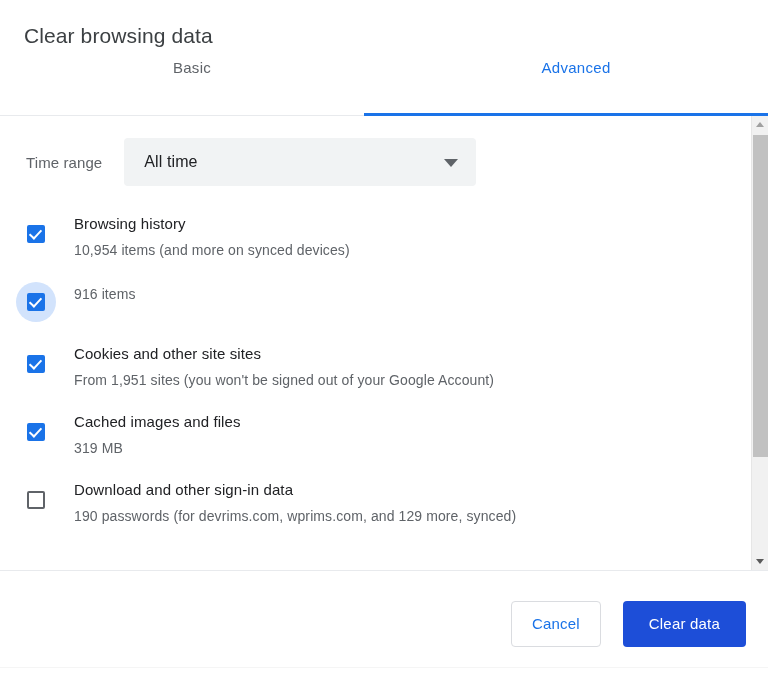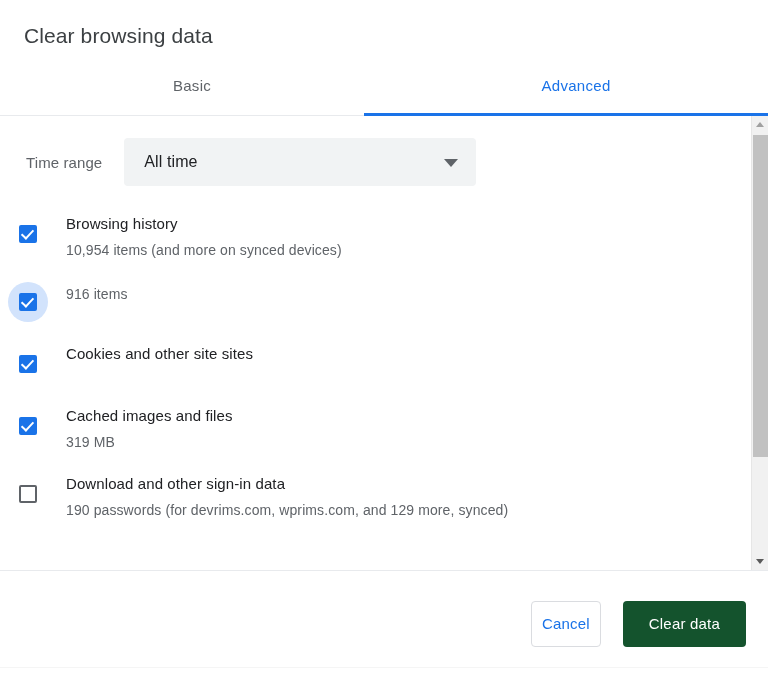--- a/index.html
+++ b/index.html
@@ -34,21 +34,21 @@
     line-height: 28px;
     letter-spacing: .1px;
   }
 
   
   .tab-strip {
     position: relative;
     height: 58px;
     margin-top: 8px;
     display: flex;
-    align-items: center;
+    align-items: flex-start;
   }
   .tab-divider {
     position: absolute;
     left: 0;
     right: 0;
     bottom: 0;
     height: 1px;
     background: #e8eaed;
   }
   .tab {
@@ -128,21 +128,21 @@
     border-top: 8px solid #5f6368;
   }
 
   
   .cb-list {
     padding-top: 16px;
   }
   .cb-row {
     display: flex;
     align-items: flex-start;
-    padding: 8px 24px 8px 0;
+    padding: 8px 24px 8px 8px;
     cursor: pointer;
     position: relative;
     min-height: 46px;
   }
   .cb-box-holder {
     position: relative;
     width: 40px;
     height: 40px;
     flex: 0 0 40px;
     margin-left: 8px;
@@ -269,25 +269,25 @@
     height: 46px;
     display: inline-flex;
     align-items: center;
     justify-content: center;
     box-sizing: border-box;
   }
   .btn-cancel {
     background: #ffffff;
     color: #1a73e8;
     border: 1px solid #dadce0;
-    padding: 0 10px;
+    padding: 0 20px;
     margin-right: 22px;
   }
   .btn-primary {
-    background: #14532d;
+    background: #1d4ed8;
     color: #ffffff;
     border: none;
     padding: 0 26px;
   }
   .page-bottom-rule {
     position: absolute;
     left: 0;
     right: 0;
     bottom: 8px;
     height: 1px;
@@ -346,20 +346,21 @@
         </div>
 
         <div class="cb-row">
           <div class="cb-box-holder">
             <div class="cb-box checked">
               <div class="cb-check"></div>
             </div>
           </div>
           <div class="cb-text">
             <div class="cb-title">Cookies and other site sites</div>
+            <div class="cb-sub">From 1,951 sites (you won't be signed out of your Google Account)</div>
           </div>
         </div>
 
         <div class="cb-row">
           <div class="cb-box-holder">
             <div class="cb-box checked">
               <div class="cb-check"></div>
             </div>
           </div>
           <div class="cb-text">

